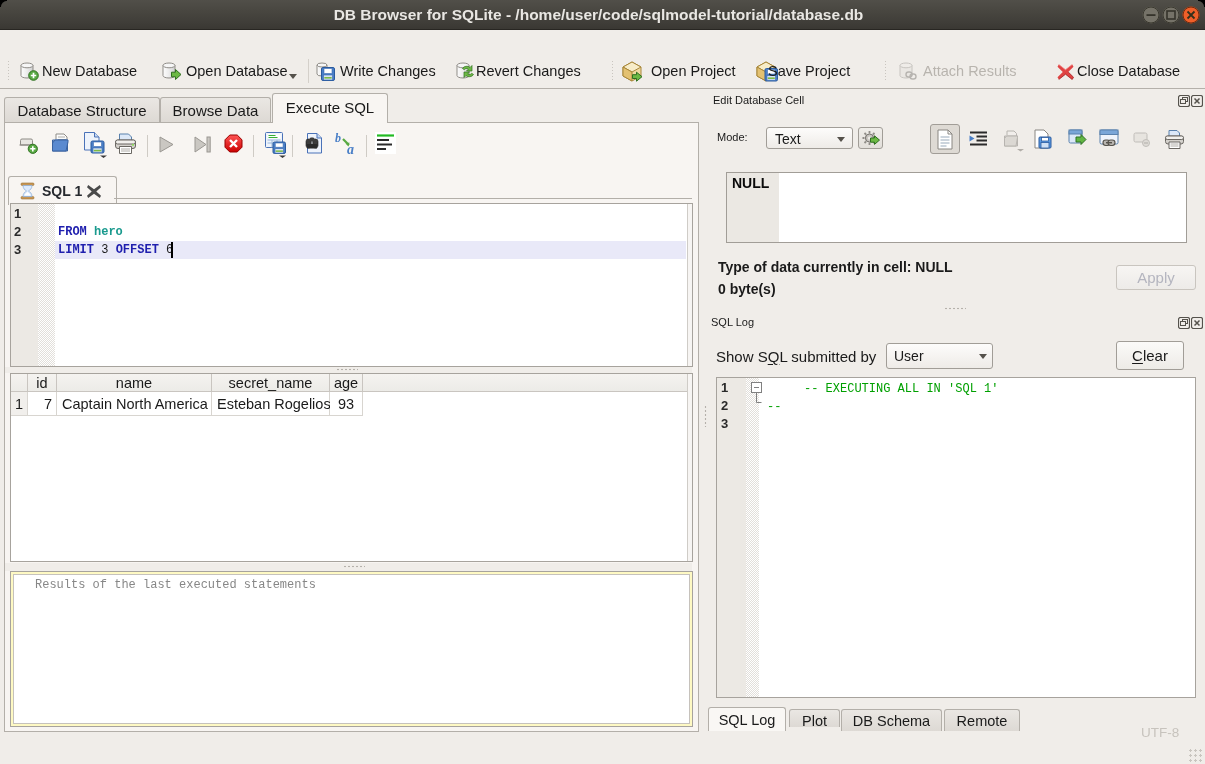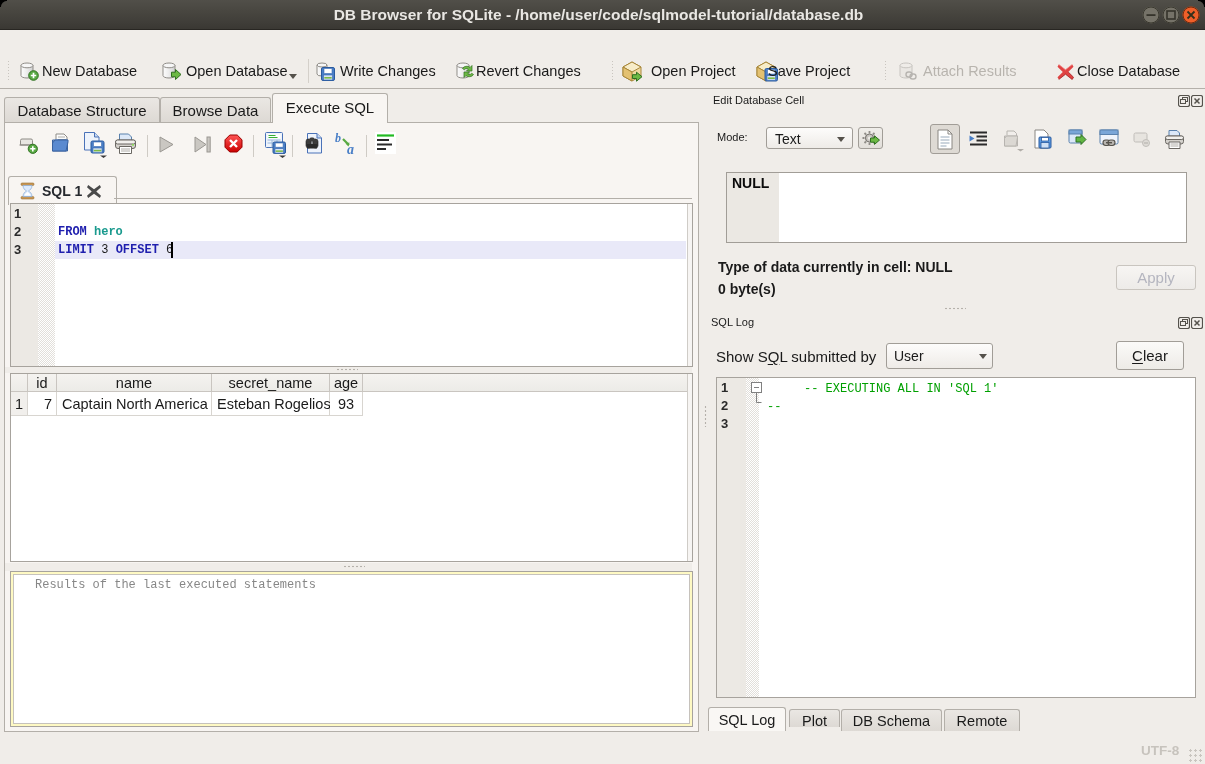--- a/index.html
+++ b/index.html
@@ -131,21 +131,21 @@
   #logview .lnum { left:4px; }
   .logline { position:absolute; left:44px; font-family:"Liberation Mono", monospace; font-size:12px;
      color:#00a000; white-space:pre; line-height:18px; }
 
   
   .btab { position:absolute; font-size:14.5px; color:#1a1a1a; text-align:center;
      border:1px solid #b3afa9; border-bottom:none; border-radius:3px 3px 0 0;
      background:linear-gradient(#eae7e3, #ddd9d4); }
   .btab.active { background:#f9f7f4; }
 
-  #utf8 { position:absolute; left:1141px; top:743px; font-size:13.5px; color:#c7c3bd; font-weight:bold; }
+  #utf8 { position:absolute; left:1141px; top:725px; font-size:13.5px; color:#c7c3bd; font-weight:normal; }
 </style>
 </head>
 <body>
 <div id="win">
 
   <div class="abs" style="left:0; top:0; width:7px; height:7px; z-index:20;
        background:radial-gradient(circle at 7px 7px, rgba(0,0,0,0) 5.5px, #000 6.5px);"></div>
   <div class="abs" style="left:1198px; top:0; width:7px; height:7px; z-index:20;
        background:radial-gradient(circle at 0px 7px, rgba(0,0,0,0) 5.5px, #000 6.5px);"></div>
 

